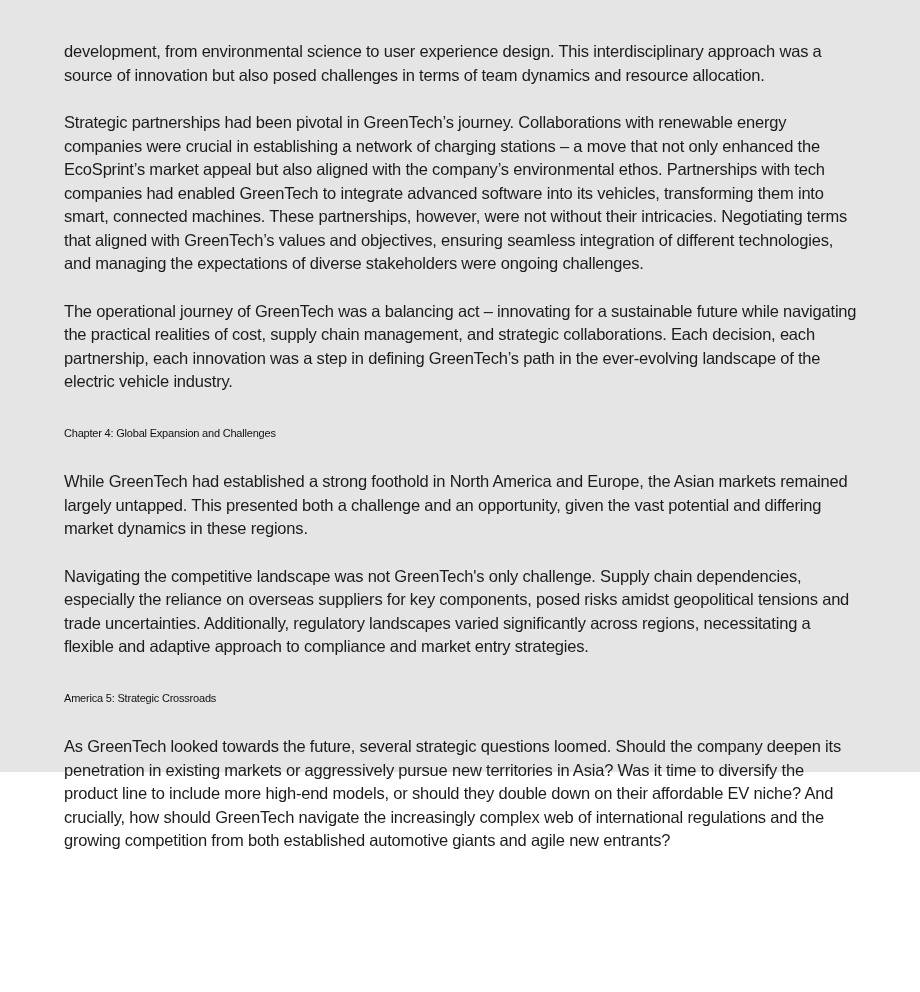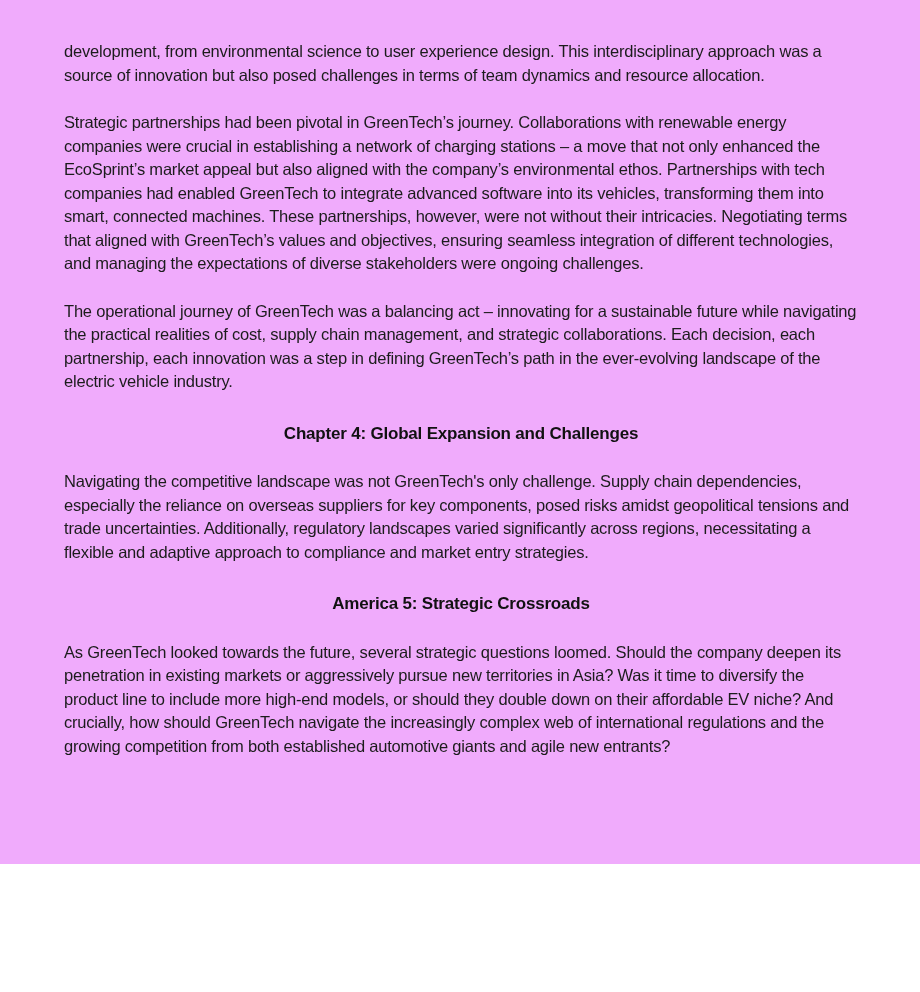--- a/index.html
+++ b/index.html
@@ -9,48 +9,48 @@
   }
   body {
     width: 920px;
     height: 992px;
     overflow: hidden;
     font-family: "Liberation Sans", "DejaVu Sans", sans-serif;
   }
   .page {
     box-sizing: border-box;
     width: 920px;
-    height: 864px;
+    height: 772px;
     padding: 40px 62px 0 64px;
-    background: #f0abfc;
+    background: #e5e5e5;
     color: #1c1c1c;
   }
   .doc p {
     margin: 0 0 24px 0;
     font-size: 16.5px;
     line-height: 23.5px;
     letter-spacing: -0.2px;
     color: #1c1c1c;
   }
   .doc h2 {
     margin: 28px 0 25px 0;
-    font-size: 17px;
+    font-size: 11px;
     line-height: 23.5px;
     letter-spacing: -0.2px;
-    font-weight: bold;
+    font-weight: normal;
     color: #111111;
-    text-align: center;
   }
 </style>
 </head>
 <body>
 
 <main class="page">
   <article class="doc">
     <p>development, from environmental science to user experience design. This interdisciplinary approach was a source of innovation but also posed challenges in terms of team dynamics and resource allocation.</p>
     <p>Strategic partnerships had been pivotal in GreenTech’s journey. Collaborations with renewable energy companies were crucial in establishing a network of charging stations – a move that not only enhanced the EcoSprint’s market appeal but also aligned with the company’s environmental ethos. Partnerships with tech companies had enabled GreenTech to integrate advanced software into its vehicles, transforming them into smart, connected machines. These partnerships, however, were not without their intricacies. Negotiating terms that aligned with GreenTech’s values and objectives, ensuring seamless integration of different technologies, and managing the expectations of diverse stakeholders were ongoing challenges.</p>
     <p>The operational journey of GreenTech was a balancing act – innovating for a sustainable future while navigating the practical realities of cost, supply chain management, and strategic collaborations. Each decision, each partnership, each innovation was a step in defining GreenTech’s path in the ever-evolving landscape of the electric vehicle industry.</p>
     <h2>Chapter 4: Global Expansion and Challenges</h2>
+    <p>While GreenTech had established a strong foothold in North America and Europe, the Asian markets remained largely untapped. This presented both a challenge and an opportunity, given the vast potential and differing market dynamics in these regions.</p>
     <p>Navigating the competitive landscape was not GreenTech's only challenge. Supply chain dependencies, especially the reliance on overseas suppliers for key components, posed risks amidst geopolitical tensions and trade uncertainties. Additionally, regulatory landscapes varied significantly across regions, necessitating a flexible and adaptive approach to compliance and market entry strategies.</p>
     <h2>America 5: Strategic Crossroads</h2>
     <p>As GreenTech looked towards the future, several strategic questions loomed. Should the company deepen its penetration in existing markets or aggressively pursue new territories in Asia? Was it time to diversify the product line to include more high-end models, or should they double down on their affordable EV niche? And crucially, how should GreenTech navigate the increasingly complex web of international regulations and the growing competition from both established automotive giants and agile new entrants?</p>
   </article>
 </main>
 
 </body></html>

